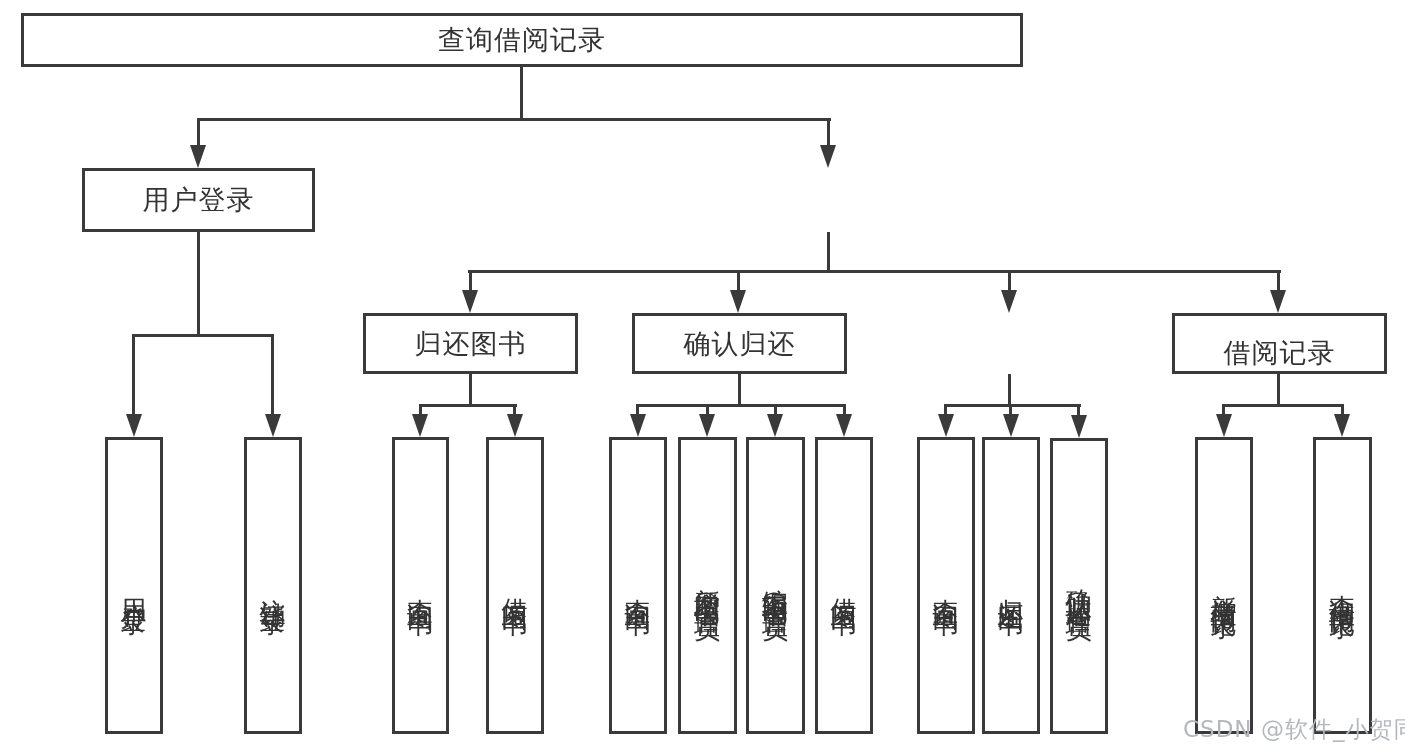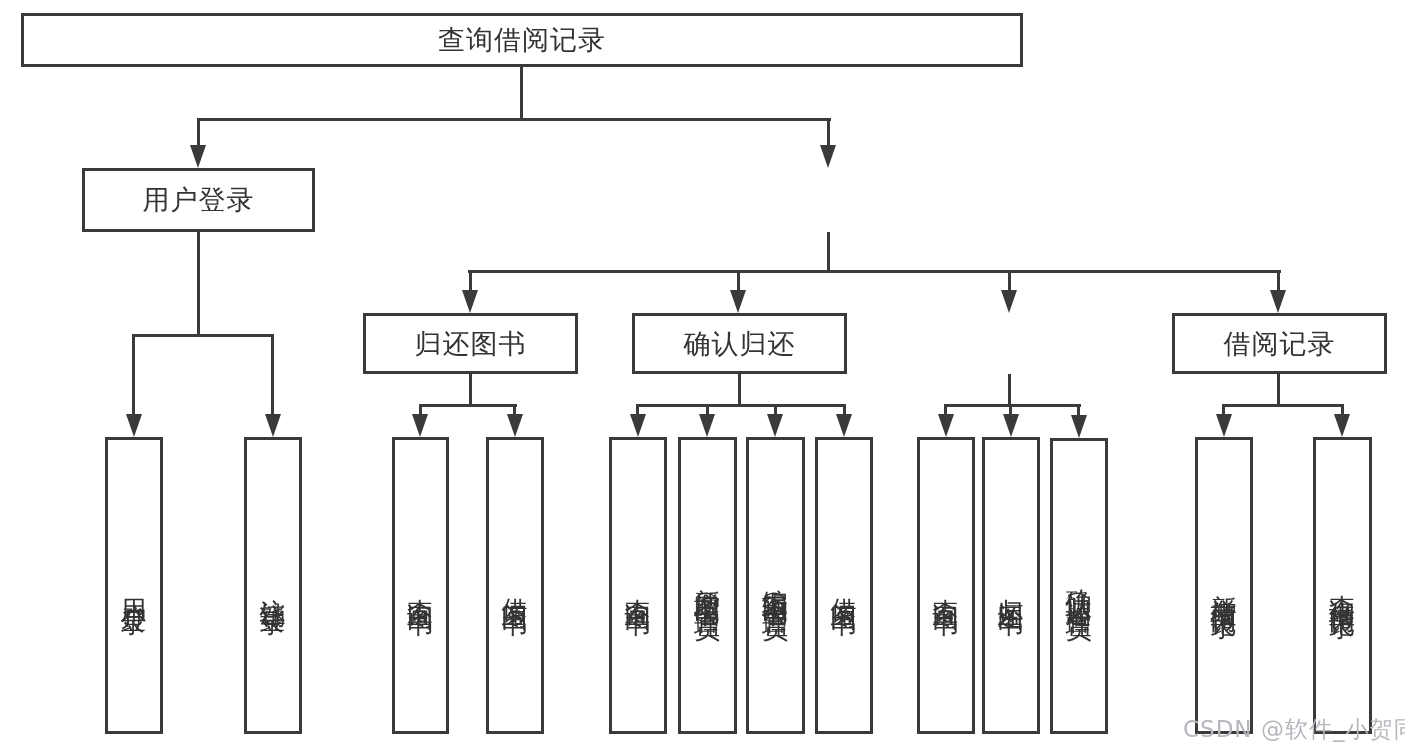--- a/index.html
+++ b/index.html
@@ -69,21 +69,21 @@
 
   <div class="node" style="left:363px;top:313px;width:215px;height:61px;">
     <span class="hlabel">归还图书</span>
   </div>
 
   <div class="node" style="left:632px;top:313px;width:215px;height:61px;">
     <span class="hlabel">确认归还</span>
   </div>
 
 
-  <div class="node" style="left:1172px;top:313px;width:215px;height:61px;">
+  <div class="node" style="left:1172px;top:313px;width:215px;height:61px;align-items:flex-end;">
     <span class="hlabel">借阅记录</span>
   </div>
 
   <div class="node" style="left:105px;top:437px;width:58px;height:297px;">
     <span class="vlabel">用户登录</span>
   </div>
   <div class="node" style="left:244px;top:437px;width:58px;height:297px;">
     <span class="vlabel">注销登录</span>
   </div>
 

